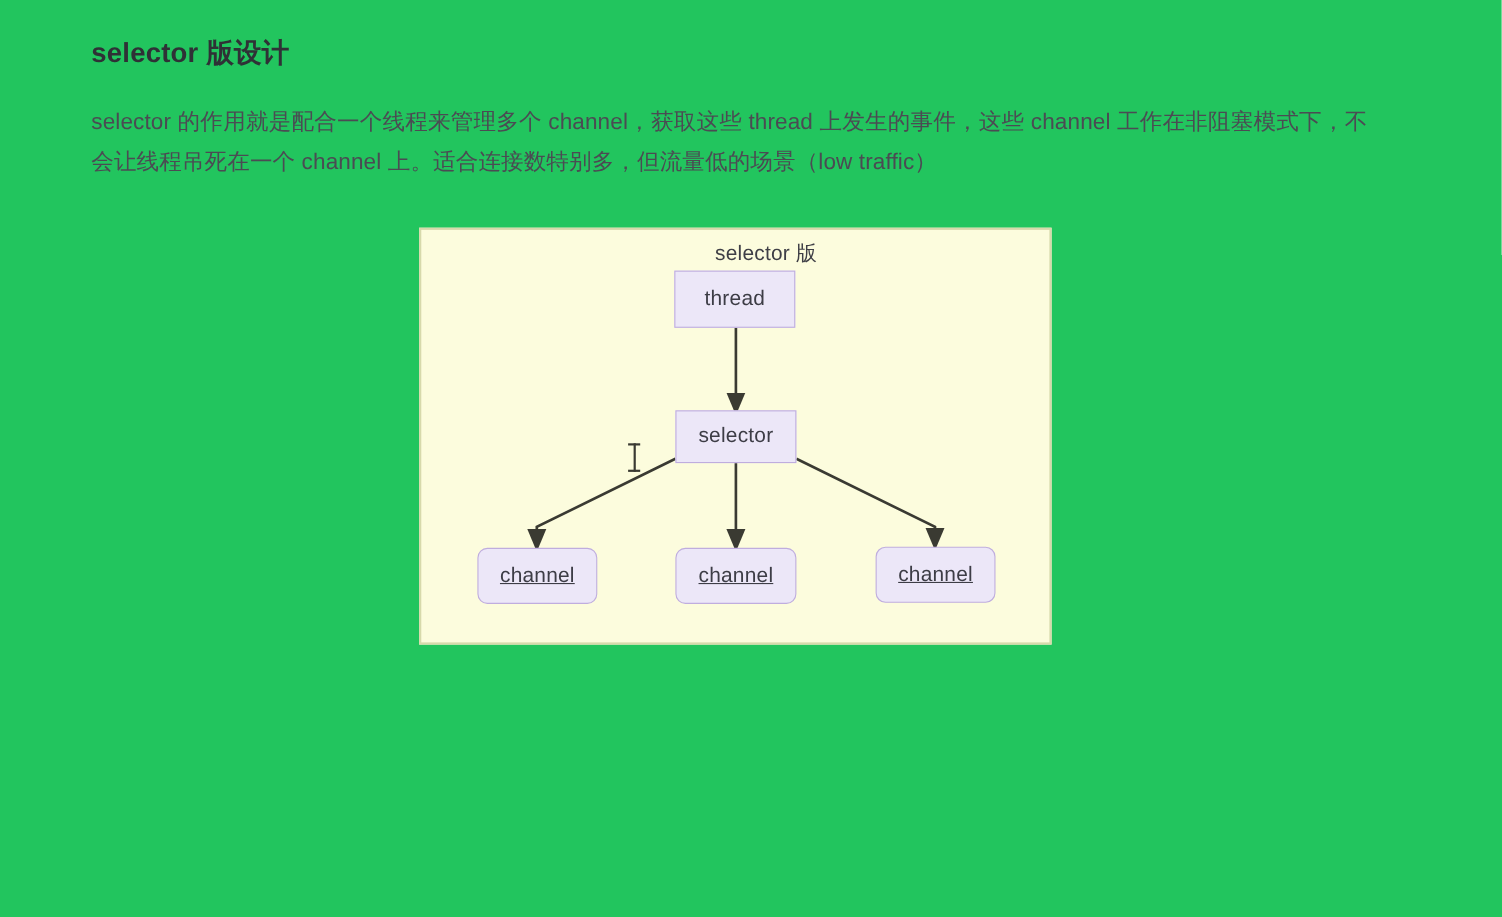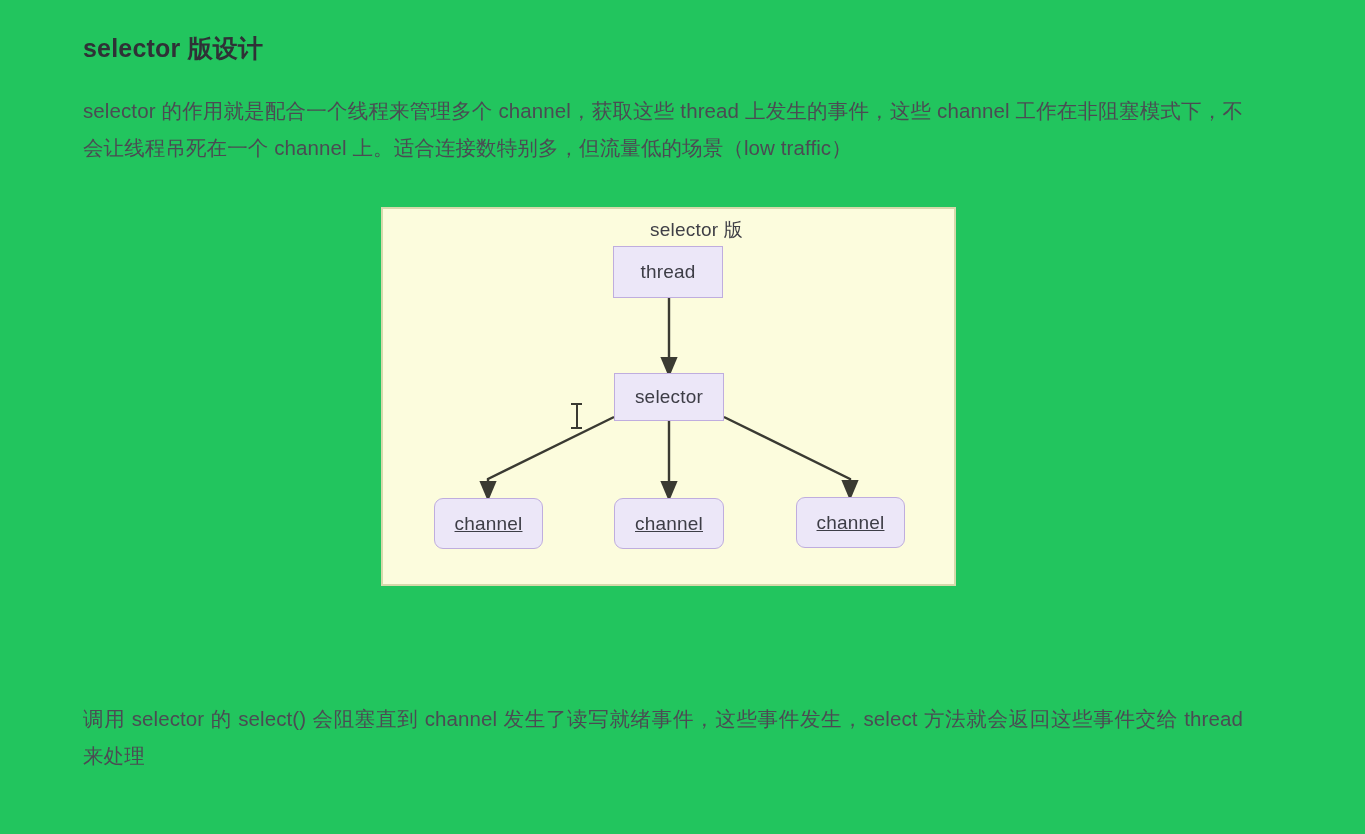--- a/index.html
+++ b/index.html
@@ -178,15 +178,14 @@
 
     <div class="node rounded node-channel-3">channel</div>
 
     <div class="caret">
       <div class="bar-top"></div>
       <div class="stem"></div>
       <div class="bar-bot"></div>
     </div>
   </div>
 
-  <p class="para para-bottom">调用 selector 的 select() 会阻塞直到 channel 发生了读写就绪事件，这些事件发生，select 方法就会返回这些事件交给 thread 来处理</p>
 
 </div>
 
 </body></html>

